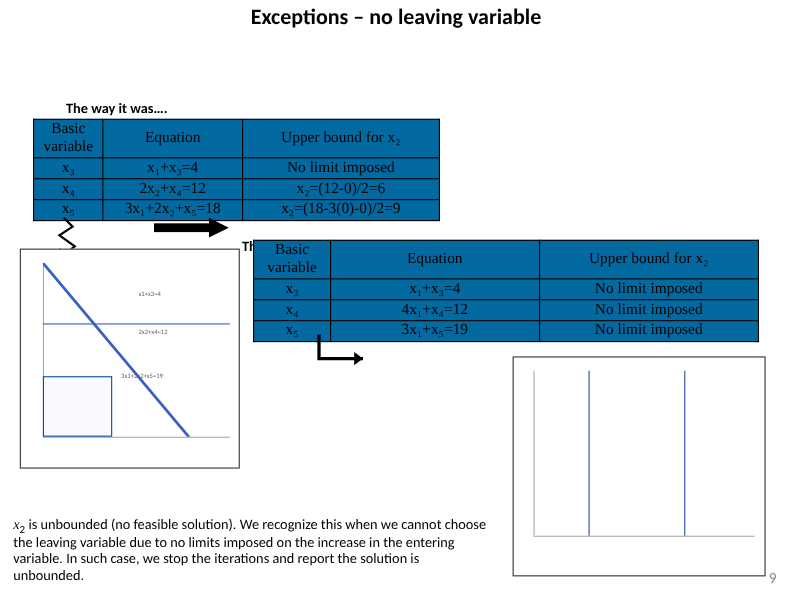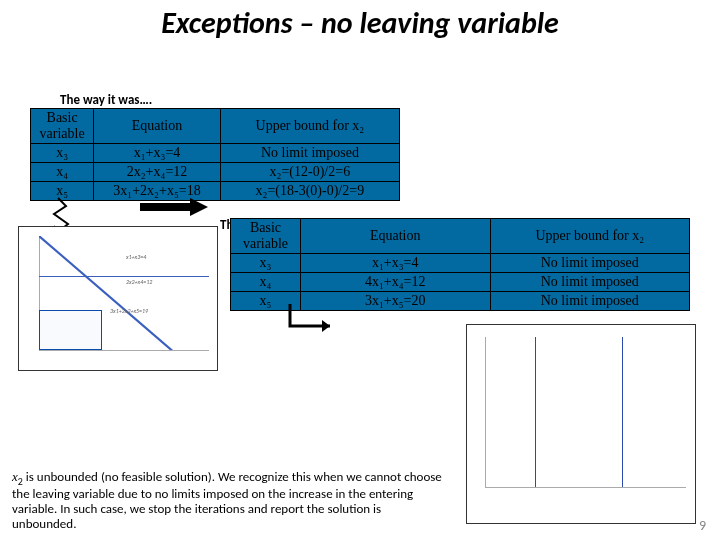--- a/index.html
+++ b/index.html
@@ -1,18 +1,18 @@
 <!DOCTYPE html>
 <html><head>
 <meta charset="utf-8">
 <style>
   * { box-sizing: border-box; margin: 0; padding: 0; }
   html, body { width: 720px; height: 540px; background: #fff; font-family: Calibri, Arial, sans-serif; color: #000; overflow: hidden; position: relative; }
   .slide { width: 720px; height: 540px; position: relative; }
-  .title { font-size: 30px; font-weight: 700; text-align: center; margin-top: 4px; font-style: italic; }
+  .title { font-size: 20px; font-weight: 700; text-align: center; margin-top: 4px; }
   .subtitle { font-size: 17px; font-weight: 700; font-family: "Times New Roman", serif; margin: 0 20px 2px 20px; line-height: 1.15; }
   .caption { font-size: 13px; font-weight: 700; }
   .cap1 { position: absolute; left: 60px; top: 88px; }
   .cap2 { position: absolute; left: 220px; top: 190px; margin-top: 23px; }
   .tbl { border-collapse: collapse; background: #0369a1; }
   .tbl td, .tbl th { border: 1px solid #000; padding: 1px 6px; font-family: "Times New Roman", serif; font-size: 14px; font-weight: 400; text-align: center; vertical-align: middle; }
   .tbl th { font-weight: 400; text-align: center; }
   .tbl1 { position: absolute; left: 30px; top: 104px; width: 370px; }
   .tbl1 td, .tbl1 th { height: 18px; }
   .tbl1 th:nth-child(1) { width: 60px; }
@@ -23,21 +23,21 @@
   .tbl2 th:nth-child(1) { width: 70px; }
   .tbl2 th:nth-child(2) { width: 190px; }
   .tbl2 th:nth-child(3) { width: 200px; }
   .subn { font-size: 10px; vertical-align: sub; }
   .arrow-block { position: absolute; left: 140px; top: 196px; width: 70px; height: 14px; }
   .arrow-block .shaft { position:absolute; left:0; top:3px; width:52px; height:8px; background:#000; }
   .arrow-block .head { position:absolute; left:50px; top:-2px; width:0; height:0; border-left:18px solid #000; border-top:9px solid transparent; border-bottom:9px solid transparent; }
   .zig { position: absolute; left: 48px; top: 192px; }
   .elbow { position: absolute; left: 282px; top: 298px; }
   .plot { position: absolute; border: 1px solid #333; background: #fff; }
-  .plot1 { left: 18px; top: 222px; width: 200px; height: 145px; font-style: italic; }
+  .plot1 { left: 18px; top: 222px; width: 200px; height: 200px; }
   .plot2 { left: 466px; top: 320px; width: 230px; height: 200px; }
   .axis { position:absolute; background:#aaa; }
   .p1 .xaxis { left:10%; top:86%; width:86%; height:1px; }
   .p1 .yaxis { left:10%; top:6%; width:1px; height:80%; }
   .p1 .diag { position:absolute; left:10%; top:6%; width:86%; height:80%; }
   .p1 .diag line { stroke:#3a5fbf; stroke-width:1.5; }
   .p1 .box { position:absolute; left:10%; top:58%; width:32%; height:28%; border:1.5px solid #0a4aa8; background:rgba(20,80,180,0.03); }
   .p1 .hline { position:absolute; left:10%; width:86%; height:1px; background:#3a5fbf; }
   .p1 .lbl { position:absolute; font-size:6px; color:#666; }
   .p2 .xaxis { left:8%; top:82%; width:88%; height:1px; }
@@ -104,21 +104,21 @@
       <td>x₁+x₃=4</td>
       <td>No limit imposed</td>
     </tr>
     <tr>
       <td>x₄</td>
       <td>4x₁+x₄=12</td>
       <td>No limit imposed</td>
     </tr>
     <tr>
       <td>x₅</td>
-      <td>3x₁+x₅=20</td>
+      <td>3x₁+x₅=19</td>
       <td>No limit imposed</td>
     </tr>
   </tbody>
     </table>
 
   <svg class="elbow" width="60" height="40">
     <path d="M8 2 L8 24 L48 24" stroke="#000" stroke-width="3" fill="none"></path>
     <path d="M48 24 L40 18 L40 30 Z" fill="#000"></path>
   </svg>
 

